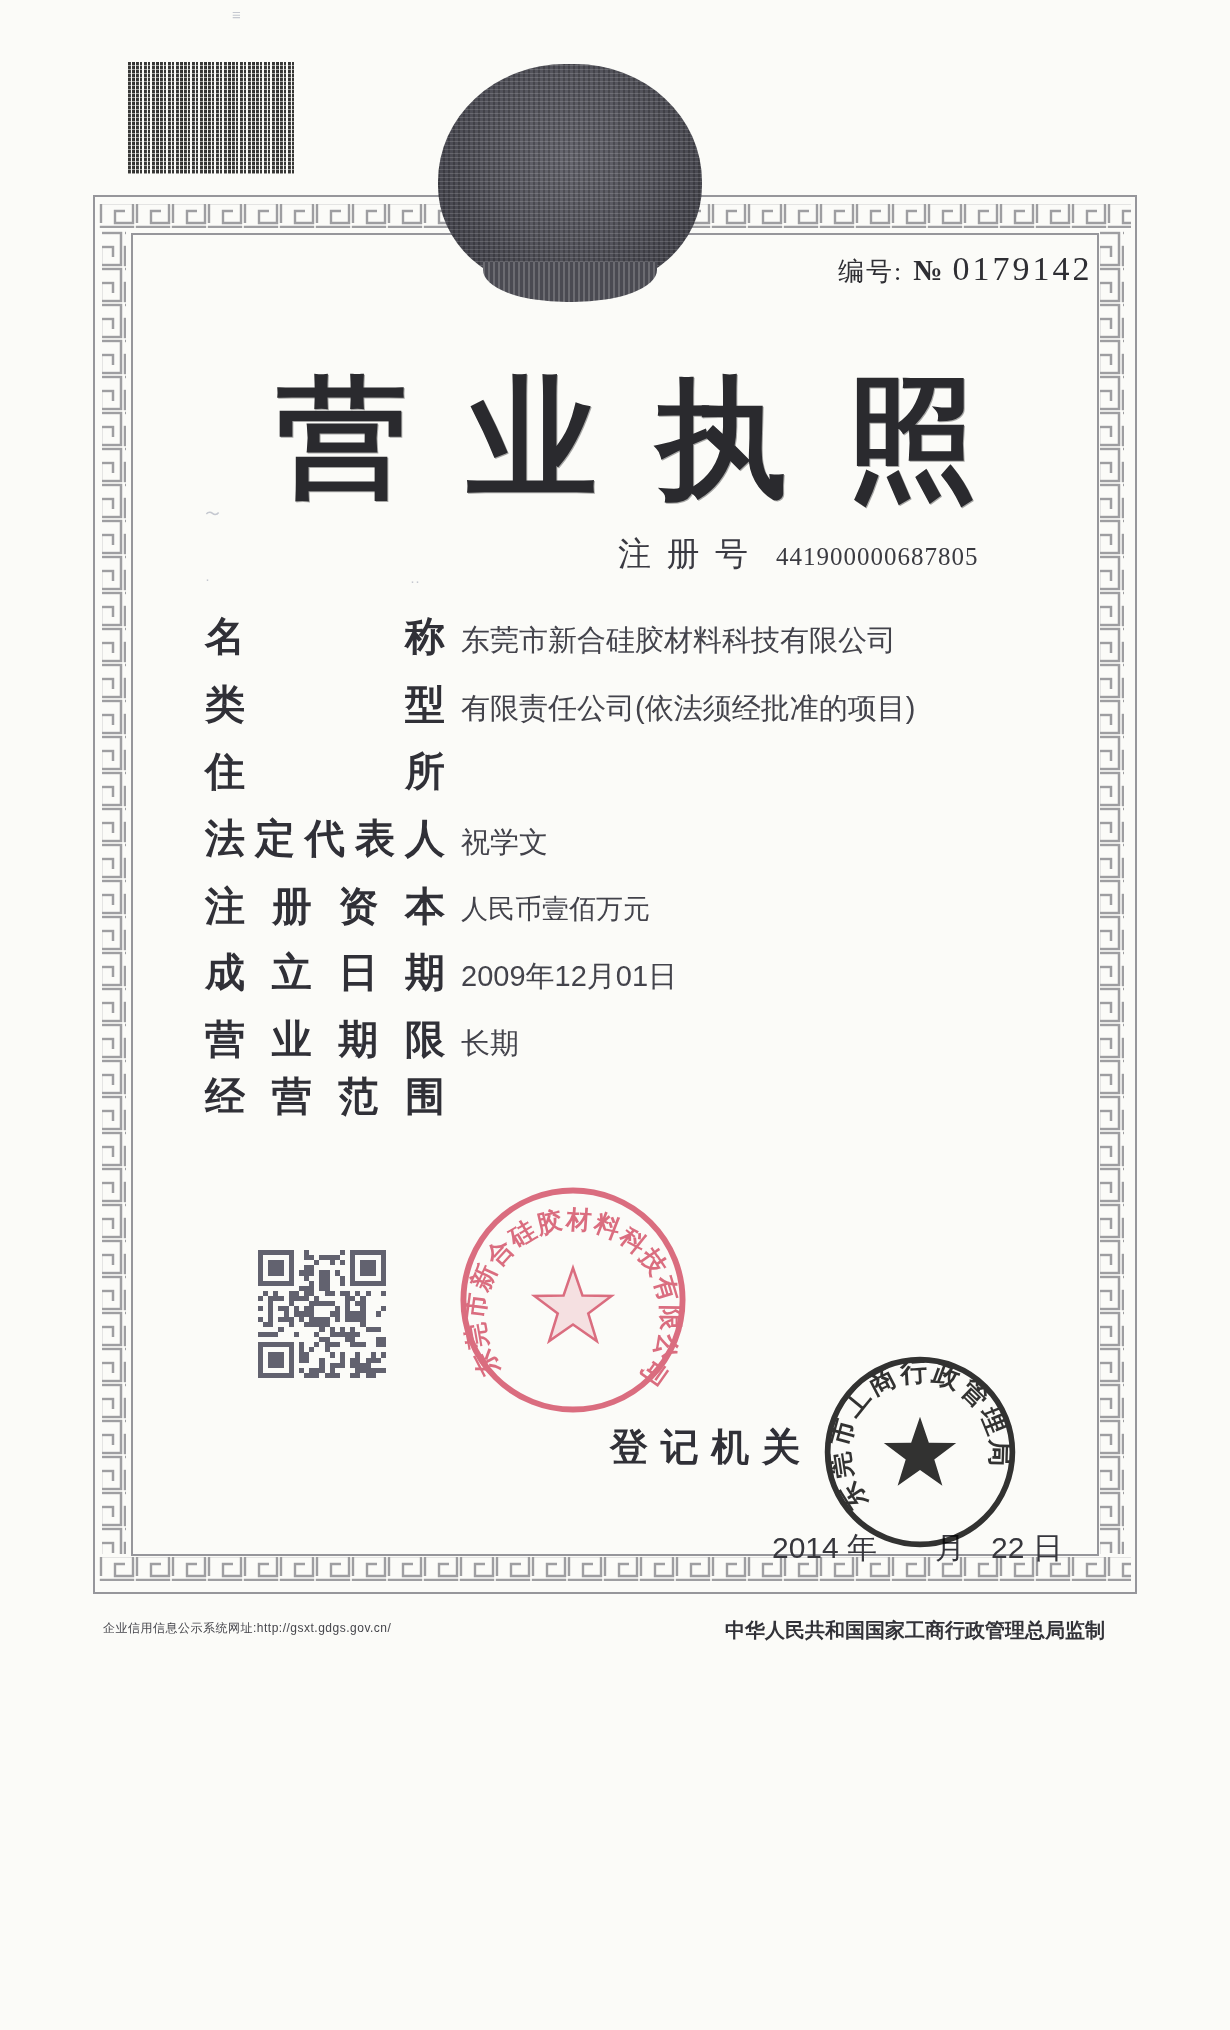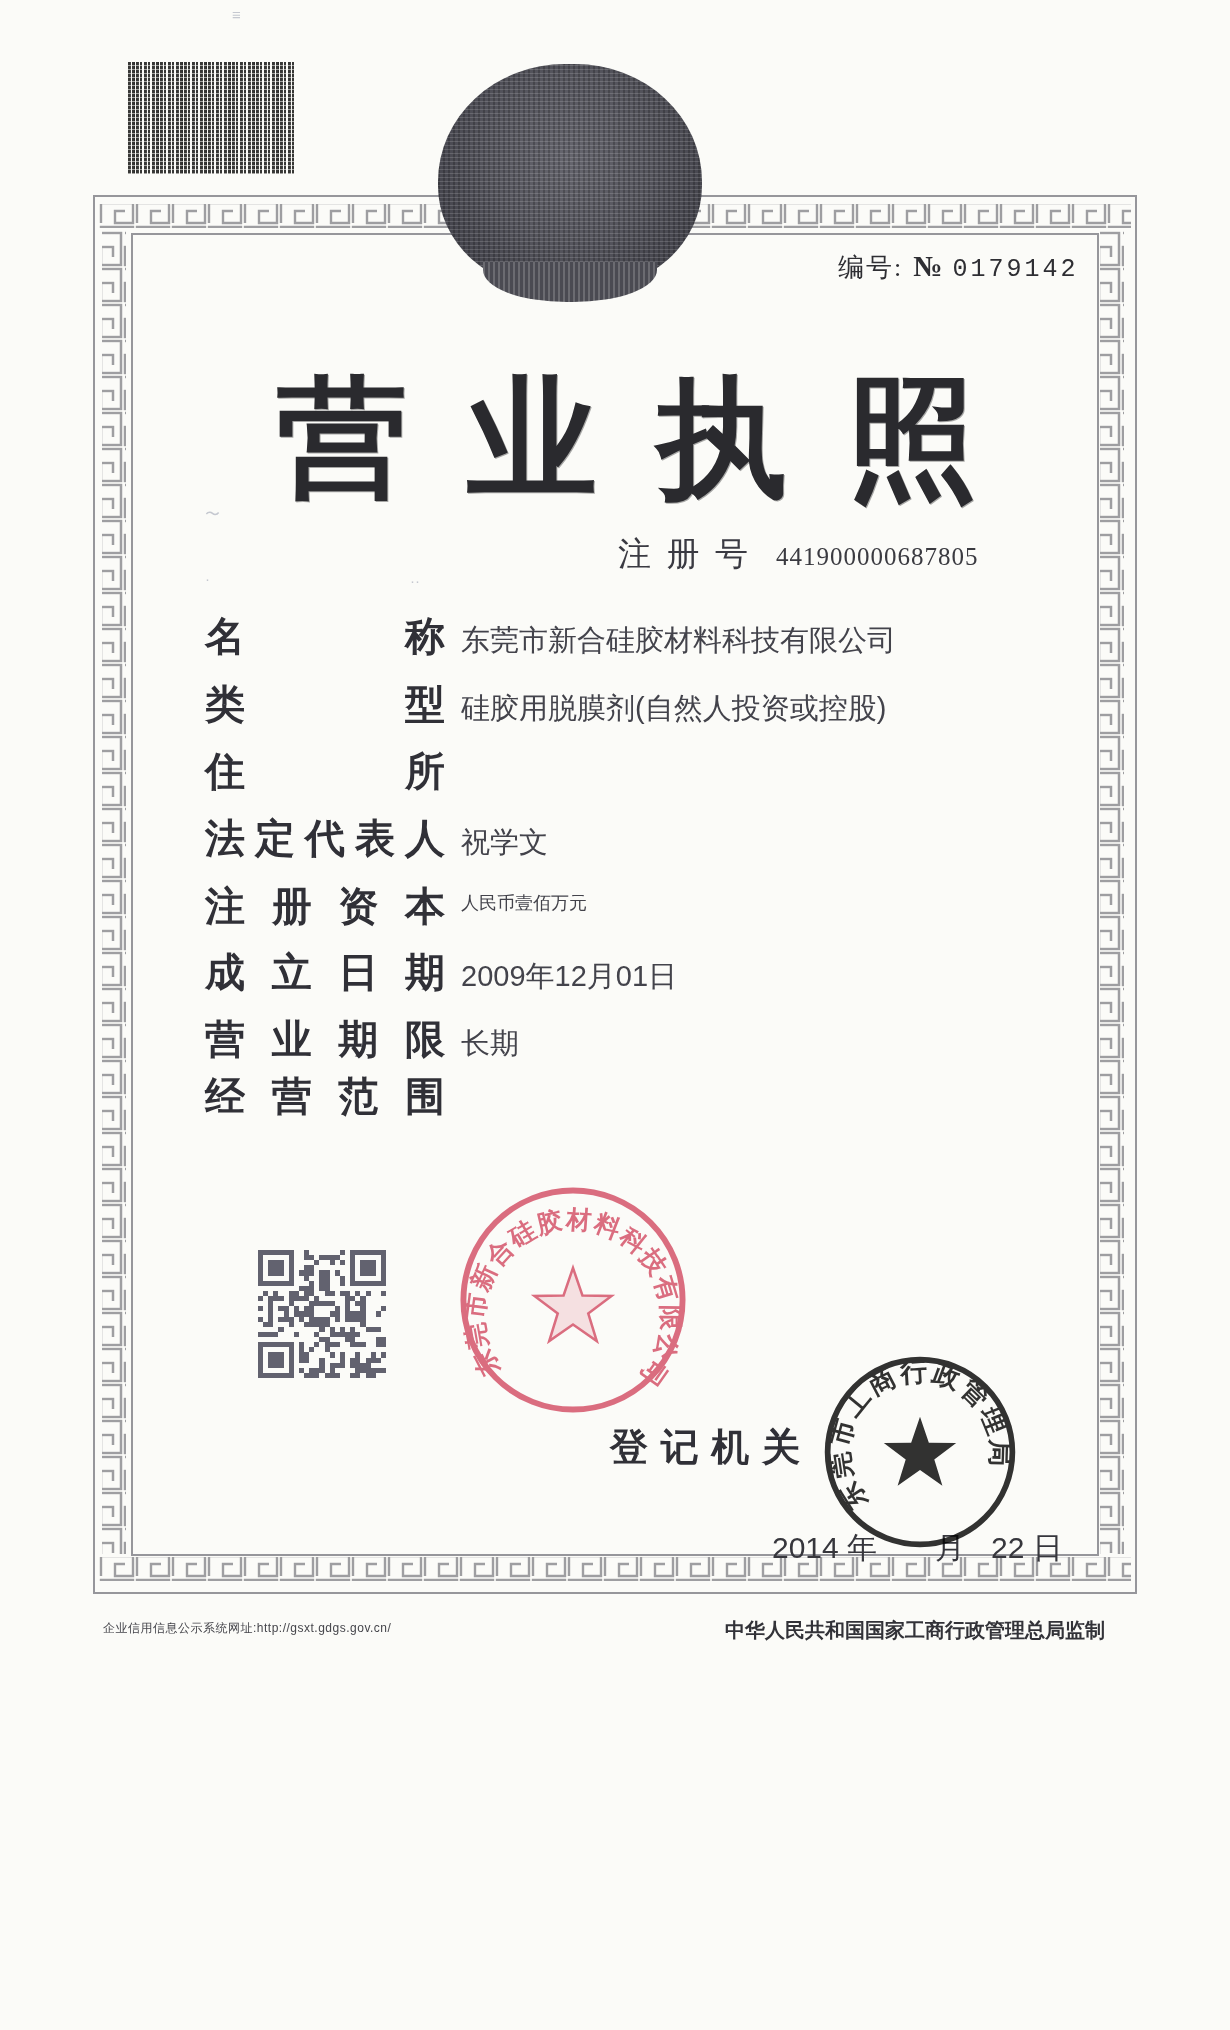--- a/index.html
+++ b/index.html
@@ -39,33 +39,33 @@
   .emblem::after{content:"";position:absolute;left:17%;bottom:-12px;width:66%;height:40px;
     background:
       repeating-linear-gradient(90deg, rgba(255,255,255,.18) 0 2px, transparent 2px 5px),
       #4a4a52;
     border-radius:0 0 48% 48% / 0 0 80% 80%;}
   
   .serial{position:absolute;left:838px;top:250px;z-index:3;
     font-family:"Liberation Serif","DejaVu Serif",serif;
     font-size:26px;color:#2e2e33;letter-spacing:2px;white-space:nowrap;}
   .serial .no-sign{font-weight:700;font-size:29px;margin:0 8px 0 10px;}
-  .serial .digits{font-family:Liberation Mono, monospace;font-size:25px;letter-spacing:3px;}
+  .serial .digits{font-family:Liberation Serif, serif;font-size:34px;letter-spacing:3px;}
   .doc-title{position:absolute;left:12px;top:352px;width:1230px;text-align:center;z-index:3;
     font-size:130px;font-weight:900;color:#2a2a2e;letter-spacing:60px;text-indent:60px;
     text-shadow:1px 1px 0 rgba(40,40,40,.4);white-space:nowrap;}
   .regno-line{position:absolute;left:618px;top:532px;z-index:3;display:flex;align-items:baseline;}
   .regno-label{width:130px;font-size:33px;font-weight:500;color:#3a3a42;}
   .regno-value{margin-left:28px;font-family:"Liberation Serif","DejaVu Serif",serif;
     font-size:25px;color:#3a3a40;letter-spacing:1px;}
   .field-row{position:absolute;left:205px;z-index:3;display:flex;align-items:flex-start;}
   .field-label{width:240px;flex:0 0 240px;font-size:40px;font-weight:700;color:#303037;line-height:1;}
   [data-justify]{display:flex;justify-content:space-between;}
   .field-value{margin-left:16px;font-size:29px;color:#43434b;line-height:1.2;padding-top:7px;white-space:nowrap;}
-  .field-value.small{font-size:18px;}
+  .field-value.small{font-size:27px;}
   .scope-value{margin-left:16px;width:648px;font-size:23px;color:#3f3f47;line-height:31px;
     padding-top:0;white-space:normal;}
   .scope-value .bold{font-weight:700;color:#333339;}
   .registrar{position:absolute;left:610px;top:1422px;z-index:3;
     width:190px;font-size:38px;font-weight:700;color:#303037;}
   .issue-date{position:absolute;left:772px;top:1528px;z-index:3;display:flex;align-items:baseline;
     font-family:Liberation Sans, sans-serif;font-size:30px;color:#36363c;white-space:nowrap;}
   .issue-date .gap1{width:58px;} .issue-date .gap2{width:26px;}
   .footer{position:absolute;left:0;top:1620px;width:1230px;z-index:3;}
   .footer-left{position:absolute;left:103px;top:0;font-size:12px;color:#45454b;letter-spacing:.5px;}
@@ -148,21 +148,21 @@
         <span>名</span>
         <span>称</span>
       </div>
     <div class="field-value">东莞市新合硅胶材料科技有限公司</div>
   </div>
   <div class="field-row" style="top:684px">
     <div class="field-label" data-justify="">
         <span>类</span>
         <span>型</span>
       </div>
-    <div class="field-value">硅胶用脱膜剂(自然人投资或控股)</div>
+    <div class="field-value">有限责任公司(依法须经批准的项目)</div>
   </div>
   <div class="field-row" style="top:751px">
     <div class="field-label" data-justify="">
         <span>住</span>
         <span>所</span>
       </div>
   </div>
   <div class="field-row" style="top:818px">
     <div class="field-label" data-justify="">
         <span>法</span>

